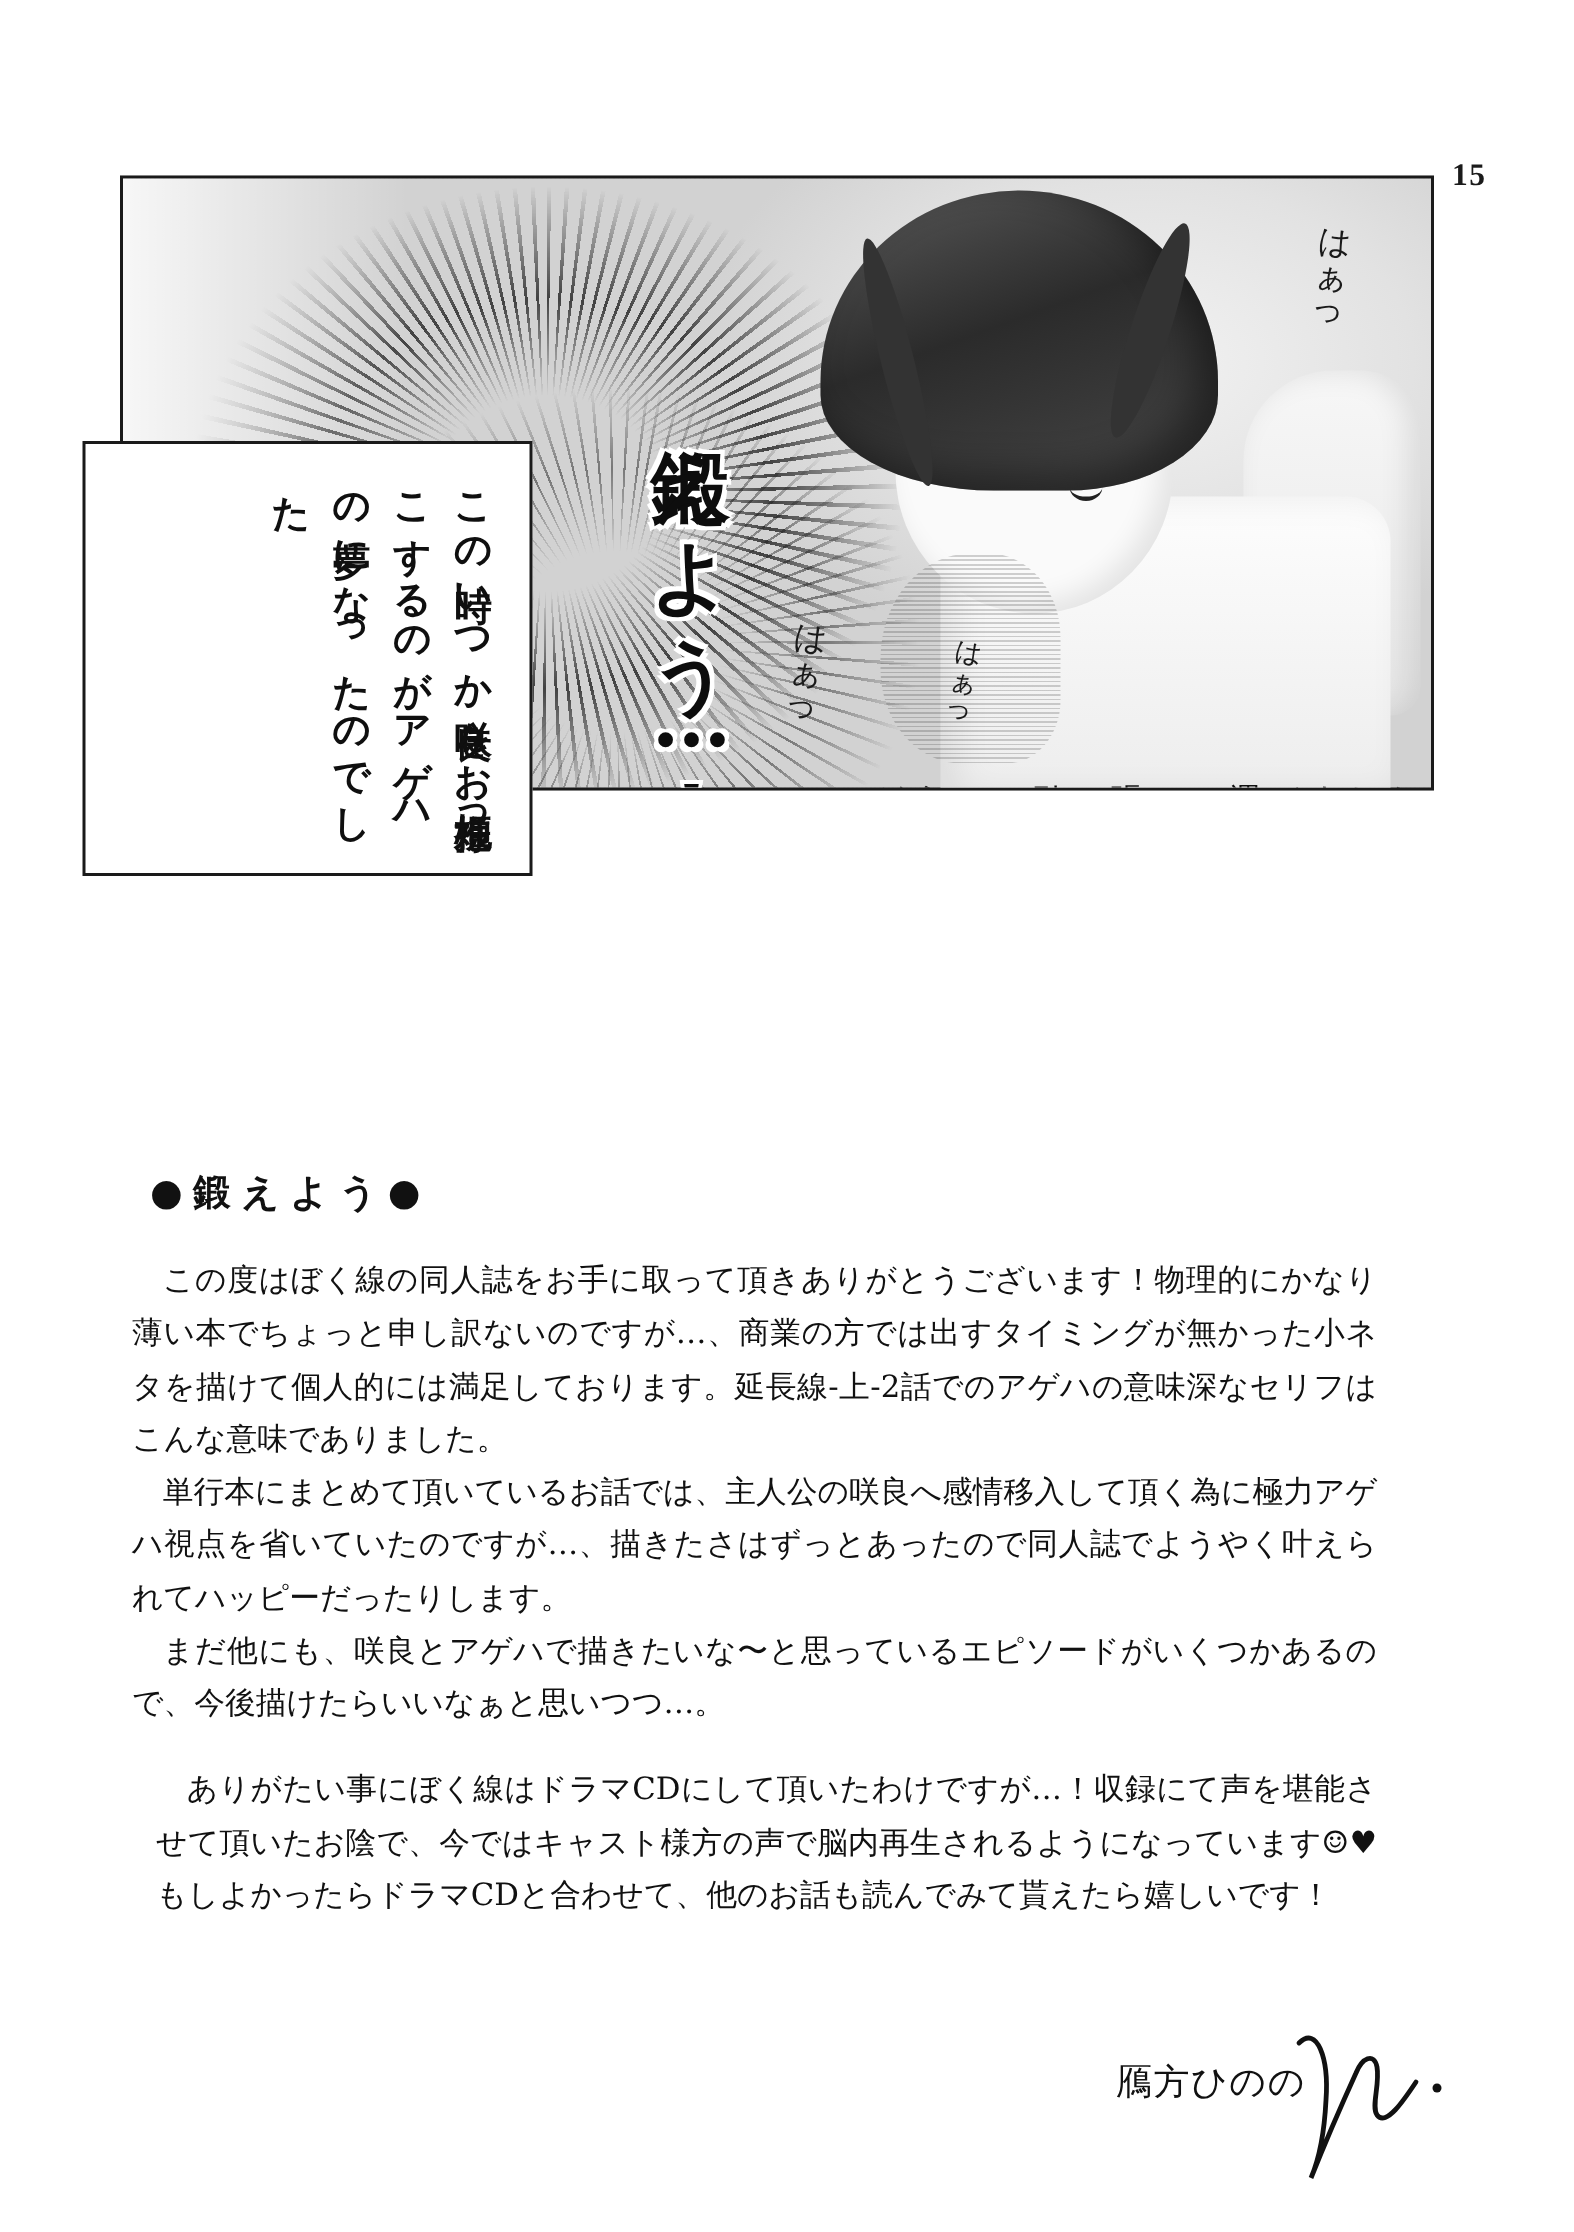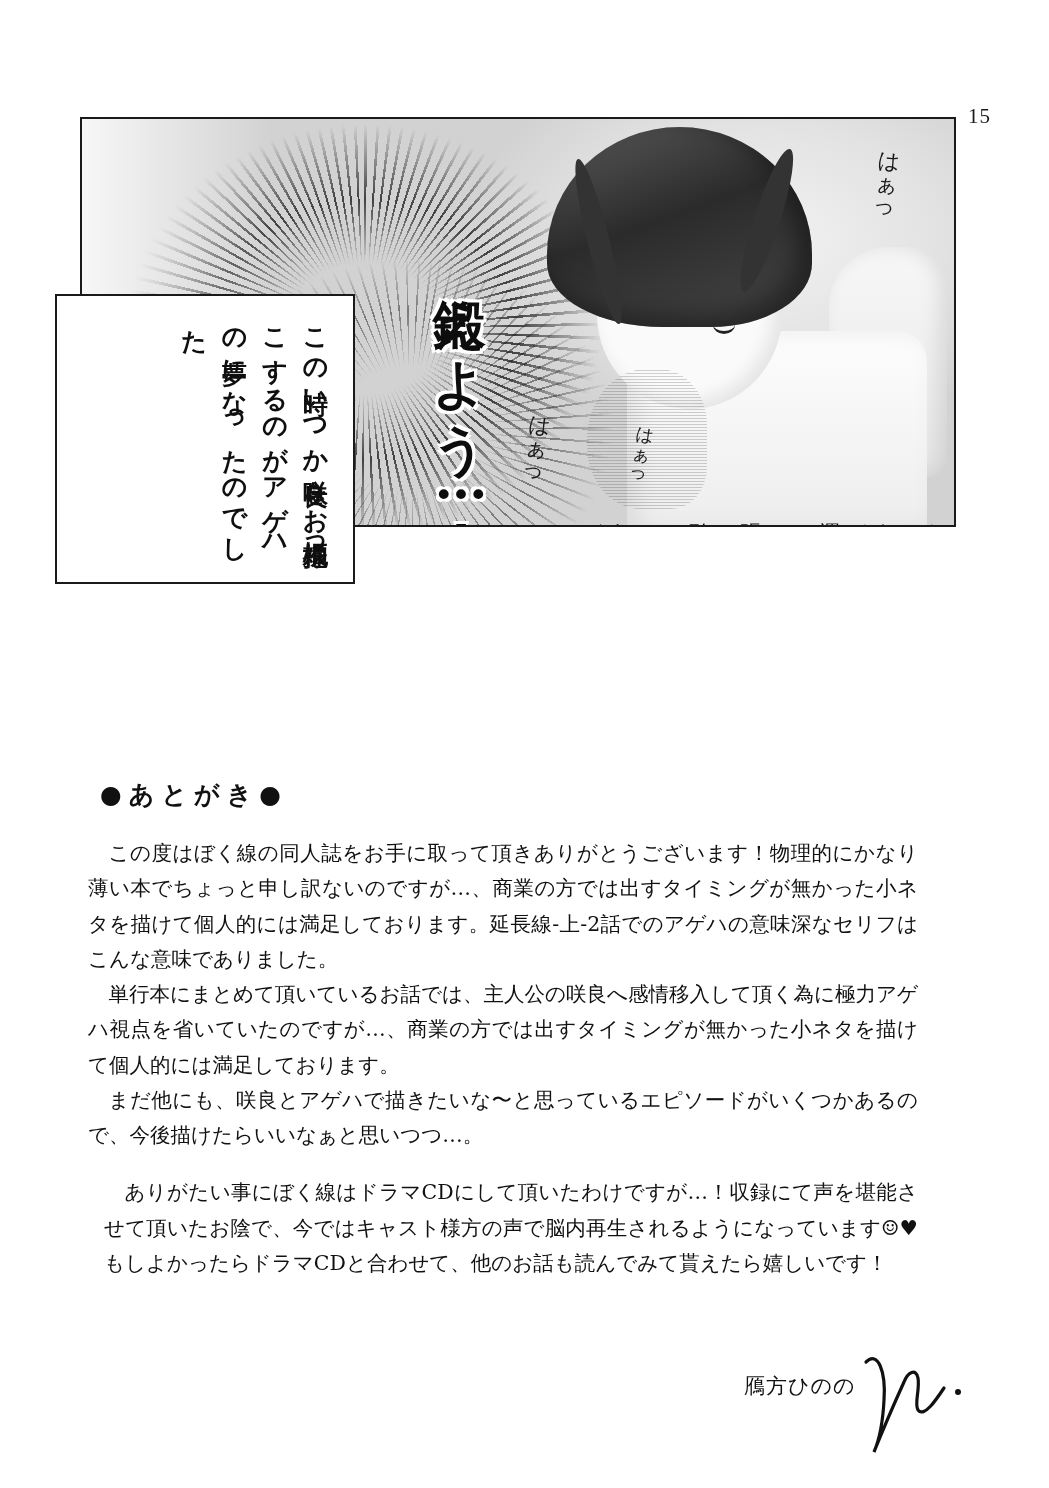--- a/index.html
+++ b/index.html
@@ -18,20 +18,21 @@
 
   
   .page-number {
     position: absolute;
     top: 104px;
     left: 968px;
     font-size: 21px;
     font-family: "Liberation Serif", serif;
     color: #1a1a1a;
     letter-spacing: 1px;
+    font-weight: bold;
   }
 
   
   .comic-panel {
     position: absolute;
     left: 80px;
     top: 117px;
     width: 872px;
     height: 406px;
     border: 2px solid #1a1a1a;
@@ -239,21 +240,21 @@
     text-align: justify;
   }
   .afterword-body p { margin: 0 0 0 0; text-indent: 1em; }
   .afterword-body p.gap { margin-top: 22px; margin-left: 16px; }
 
   .signature-name {
     position: absolute;
     left: 744px;
     top: 1372px;
     font-family: Liberation Serif, serif;
-    font-size: 21px;
+    font-size: 24px;
     letter-spacing: 1px;
     color: #111;
   }
   .signature-mark {
     position: absolute;
     left: 860px;
     top: 1348px;
     width: 120px;
     height: 110px;
   }
@@ -287,25 +288,25 @@
   <div class="sfx sfx-2">はぁっ</div>
   <div class="sfx sfx-3">はぁっ</div>
 
   <div class="panel-caption">どうにか引っ張って運びました</div>
 </div>
 
 <div class="narration-box">
   <div class="narration-text">この時いつか咲良をお姫様抱っこするのがアゲハの夢になったのでした</div>
 </div>
 
-<div class="afterword-heading">●あとがき●</div>
+<div class="afterword-heading">●鍛えよう●</div>
 
 <div class="afterword-body">
   <p>この度はぼく線の同人誌をお手に取って頂きありがとうございます！物理的にかなり薄い本でちょっと申し訳ないのですが…、商業の方では出すタイミングが無かった小ネタを描けて個人的には満足しております。延長線-上-2話でのアゲハの意味深なセリフはこんな意味でありました。</p>
-  <p>単行本にまとめて頂いているお話では、主人公の咲良へ感情移入して頂く為に極力アゲハ視点を省いていたのですが…、商業の方では出すタイミングが無かった小ネタを描けて個人的には満足しております。</p>
+  <p>単行本にまとめて頂いているお話では、主人公の咲良へ感情移入して頂く為に極力アゲハ視点を省いていたのですが…、描きたさはずっとあったので同人誌でようやく叶えられてハッピーだったりします。</p>
   <p>まだ他にも、咲良とアゲハで描きたいな〜と思っているエピソードがいくつかあるので、今後描けたらいいなぁと思いつつ…。</p>
   <p class="gap">ありがたい事にぼく線はドラマCDにして頂いたわけですが…！収録にて声を堪能させて頂いたお陰で、今ではキャスト様方の声で脳内再生されるようになっています☺♥ もしよかったらドラマCDと合わせて、他のお話も読んでみて貰えたら嬉しいです！</p>
 </div>
 
 <div class="signature-name">鴈方ひのの</div>
 
 <svg class="signature-mark" viewBox="0 0 120 110">
   <path d="M6 14 C 18 2, 26 24, 24 52 C 23 72, 20 90, 14 104 C 22 84, 34 56, 44 34 C 48 24, 56 20, 58 30 C 60 42, 54 56, 58 62 C 64 70, 76 52, 84 40" fill="none" stroke="#111" stroke-width="3.2" stroke-linecap="round"></path>
   <circle cx="98" cy="44" r="3" fill="#111"></circle>
 </svg>

